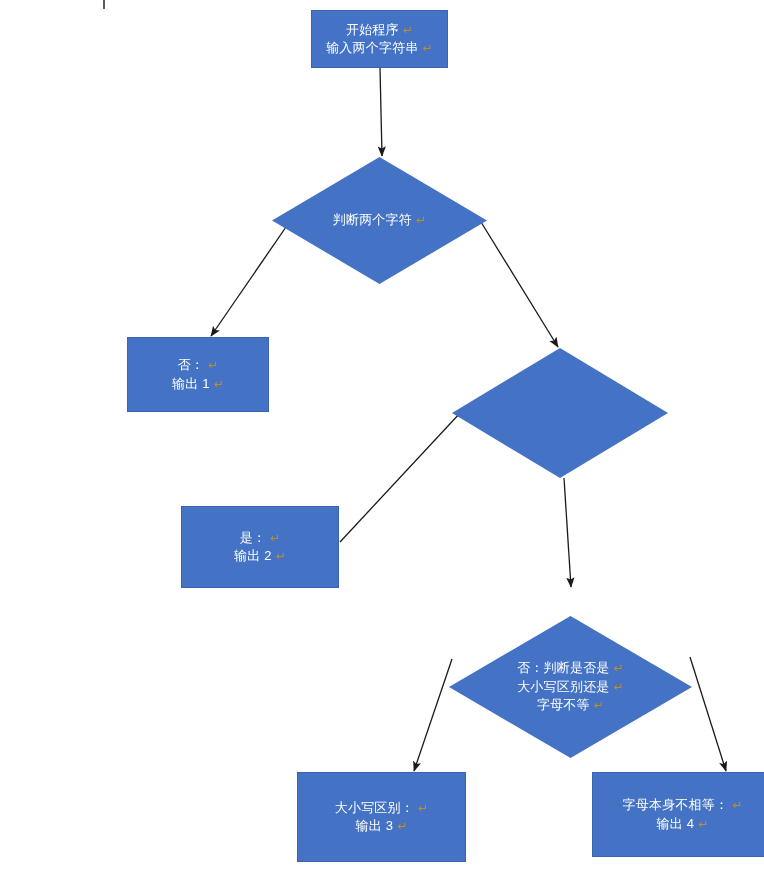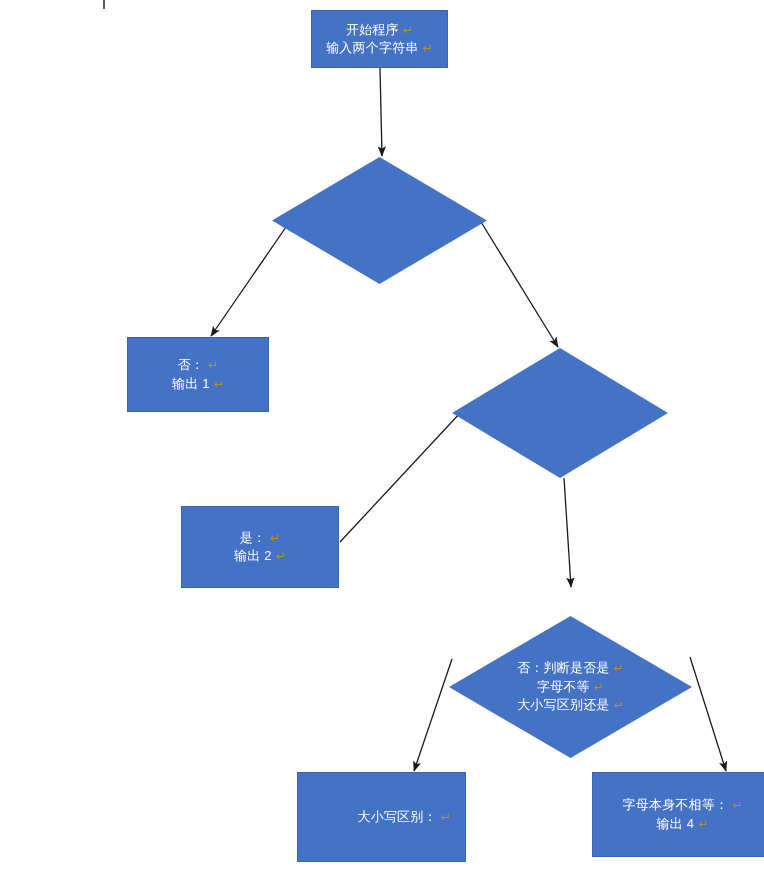--- a/index.html
+++ b/index.html
@@ -33,21 +33,21 @@
     justify-content: center;
     color: #ffffff;
     text-align: center;
     line-height: 1.42;
     font-size: 13px;
     letter-spacing: 0.2px;
     z-index: 2;
   }
   .node .txt {
     width: 100%;
-    padding: 0 14px;
+    padding: 0 2px;
     box-sizing: border-box;
   }
   .process {
     background: #4472c4;
     border: 1px solid #3a64ae;
   }
   .decision {
     background: transparent;
     border: 0;
   }
@@ -108,20 +108,21 @@
   <div class="node process" style="left: 311px; top: 10px; width: 137px; height: 58px;">
     <div class="txt">
         <div>开始程序<span class="pilcrow"> ↵</span></div>
         <div>输入两个字符串<span class="pilcrow"> ↵</span></div>
       </div>
   </div>
 
   <div class="node decision" style="left: 272px; top: 157px; width: 215px; height: 127px;">
     <div class="dia"></div>
     <div class="txt">
+        <div>判断两个字符<span class="pilcrow"> ↵</span></div>
       </div>
   </div>
 
   <div class="node process" style="left: 127px; top: 337px; width: 142px; height: 75px;">
     <div class="txt">
         <div>否：<span class="pilcrow"> ↵</span></div>
         <div>输出 1<span class="pilcrow"> ↵</span></div>
       </div>
   </div>
 
@@ -133,28 +134,29 @@
     <div class="txt">
         <div>是：<span class="pilcrow"> ↵</span></div>
         <div>输出 2<span class="pilcrow"> ↵</span></div>
       </div>
   </div>
 
   <div class="node decision" style="left: 449px; top: 616px; width: 243px; height: 142px;">
     <div class="dia"></div>
     <div class="txt">
         <div>否：判断是否是<span class="pilcrow"> ↵</span></div>
+        <div>大小写区别还是<span class="pilcrow"> ↵</span></div>
         <div>字母不等<span class="pilcrow"> ↵</span></div>
-        <div>大小写区别还是<span class="pilcrow"> ↵</span></div>
       </div>
   </div>
 
-  <div class="node process" style="left: 297px; top: 772px; width: 169px; height: 90px; text-align: right;">
+  <div class="node process" style="left: 297px; top: 772px; width: 169px; height: 90px;">
     <div class="txt">
         <div>大小写区别：<span class="pilcrow"> ↵</span></div>
+        <div>输出 3<span class="pilcrow"> ↵</span></div>
       </div>
   </div>
 
   <div class="node process" style="left: 592px; top: 772px; width: 181px; height: 85px;">
     <div class="txt">
         <div>字母本身不相等：<span class="pilcrow"> ↵</span></div>
         <div>输出 4<span class="pilcrow"> ↵</span></div>
       </div>
   </div>
 

